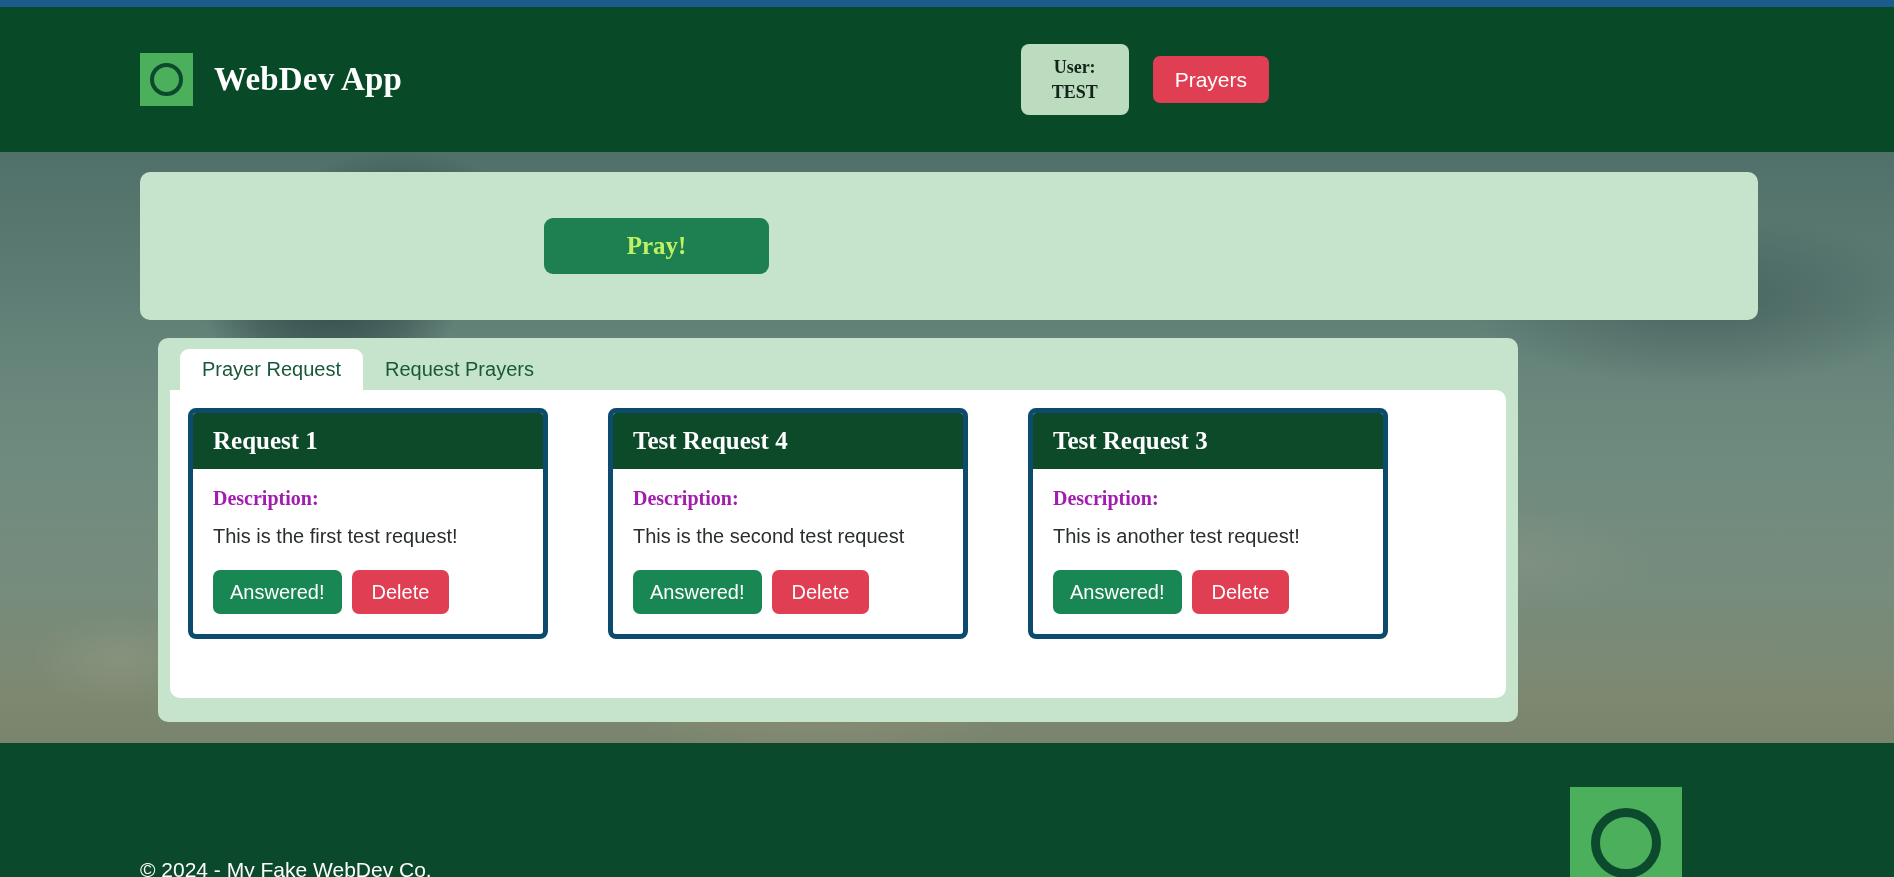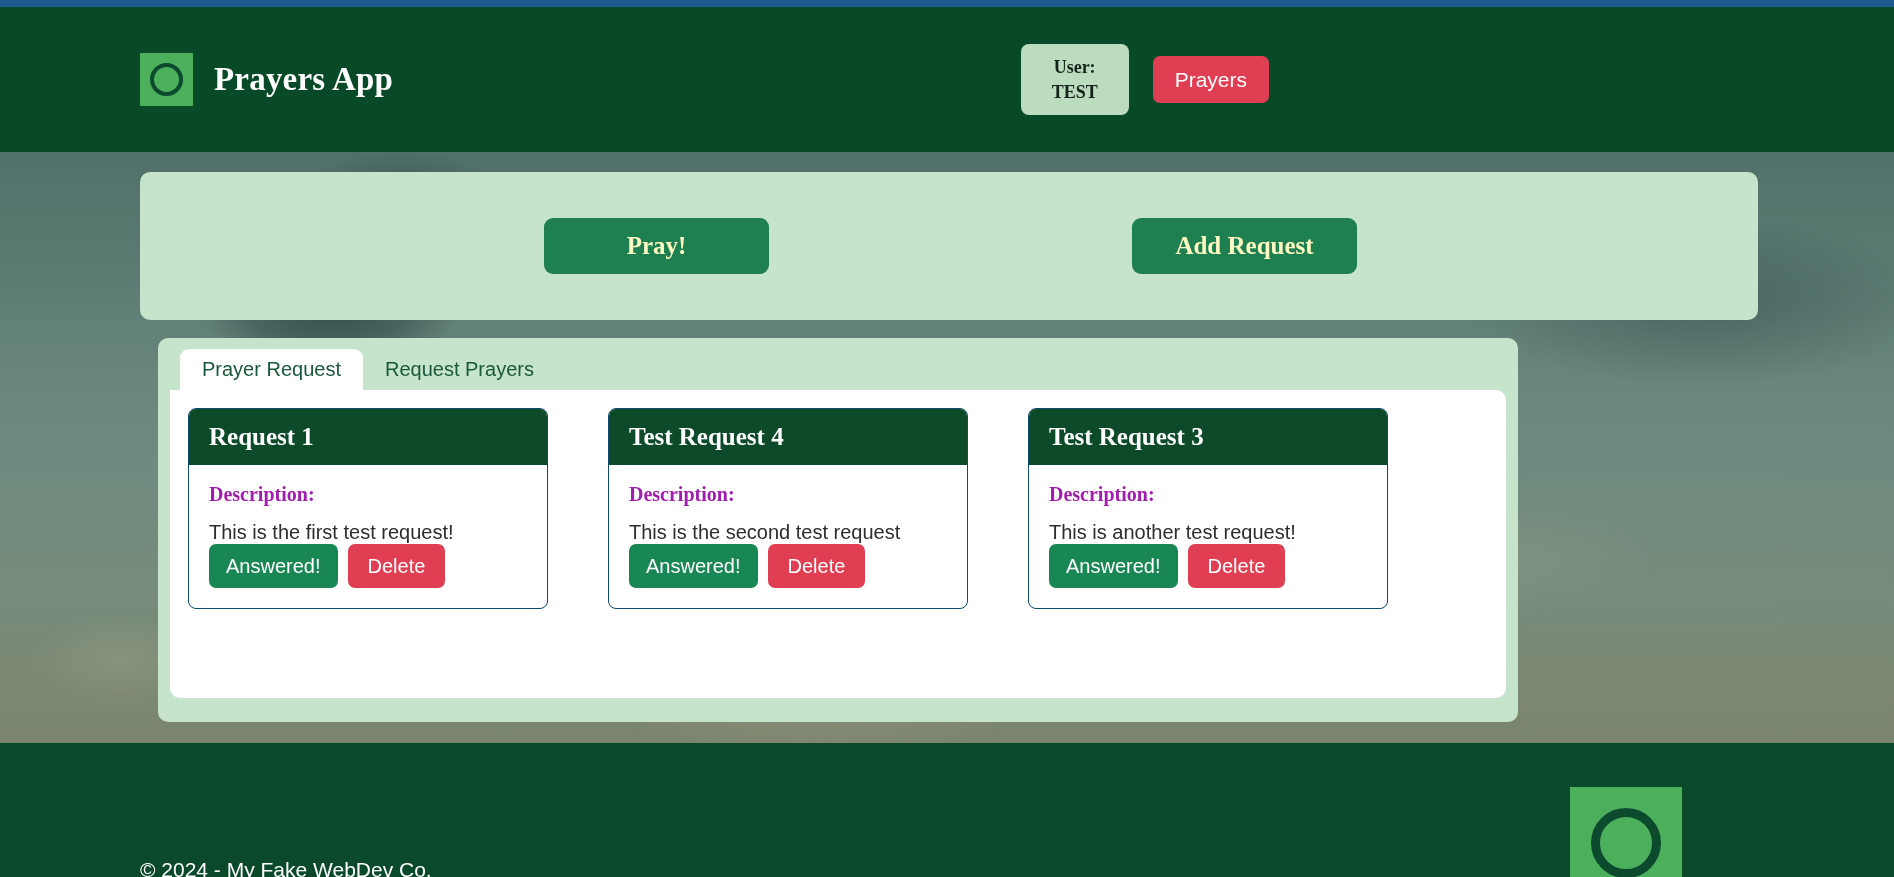--- a/index.html
+++ b/index.html
@@ -143,21 +143,21 @@
     height: 148px;
     background: #c6e4cb;
     border-radius: 10px;
     z-index: 20;
     display: flex;
     align-items: center;
   }
 
   .action-btn {
     background: #1e8050;
-    color: #fef9c3;
+    color: #bef264;
     border: none;
     border-radius: 9px;
     font-family: "Liberation Serif", serif;
     font-weight: bold;
     font-size: 25px;
     cursor: pointer;
     height: 56px;
   }
   .btn-pray {
     width: 225px;
@@ -211,21 +211,21 @@
   }
 
   .cards-row {
     display: flex;
     padding-left: 18px;
     gap: 60px;
   }
 
   .req-card {
     width: 360px;
-    border: 1px solid #0c4a6e;
+    border: 5px solid #0c4a6e;
     border-radius: 8px;
     background: #ffffff;
     overflow: hidden;
     align-self: flex-start;
   }
   .req-card-header {
     background: #0d4a2a;
     color: #ffffff;
     font-family: "Liberation Serif", serif;
     font-weight: bold;
@@ -240,20 +240,21 @@
     font-family: "Liberation Serif", serif;
     font-weight: bold;
     font-size: 20px;
     color: #a21caf;
     margin-bottom: 14px;
   }
   .desc-text {
     font-family: "Liberation Sans", sans-serif;
     font-size: 20px;
     color: #2a2f2b;
+    margin-bottom: 22px;
     line-height: 1.2;
   }
   .card-actions {
     display: flex;
     gap: 10px;
   }
   .btn-answered {
     background: #198754;
     color: #ffffff;
     border: none;
@@ -320,35 +321,34 @@
 
 <div id="page-bg"></div>
 
 <div class="chrome-strip"></div>
 
 <header class="site-header">
   <div class="brand">
     <span class="brand-logo">
       <span class="ring"></span>
     </span>
-    <span class="brand-title">Prayers App</span>
+    <span class="brand-title">WebDev App</span>
   </div>
 
   <div class="header-right">
     <div class="user-badge">
       <span class="u-line">User:</span>
       <span class="u-line">TEST</span>
     </div>
     <button class="logout-btn">Prayers</button>
   </div>
 </header>
 
 <section class="action-panel">
   <button class="action-btn btn-pray">Pray!</button>
-  <button class="action-btn btn-add">Add Request</button>
 </section>
 
 <section class="content-panel">
   <div class="tabs">
     <div class="tab active">Prayer Request</div>
     <div class="tab">Request Prayers</div>
   </div>
 
   <div class="panel-body">
     <div class="cards-row">

